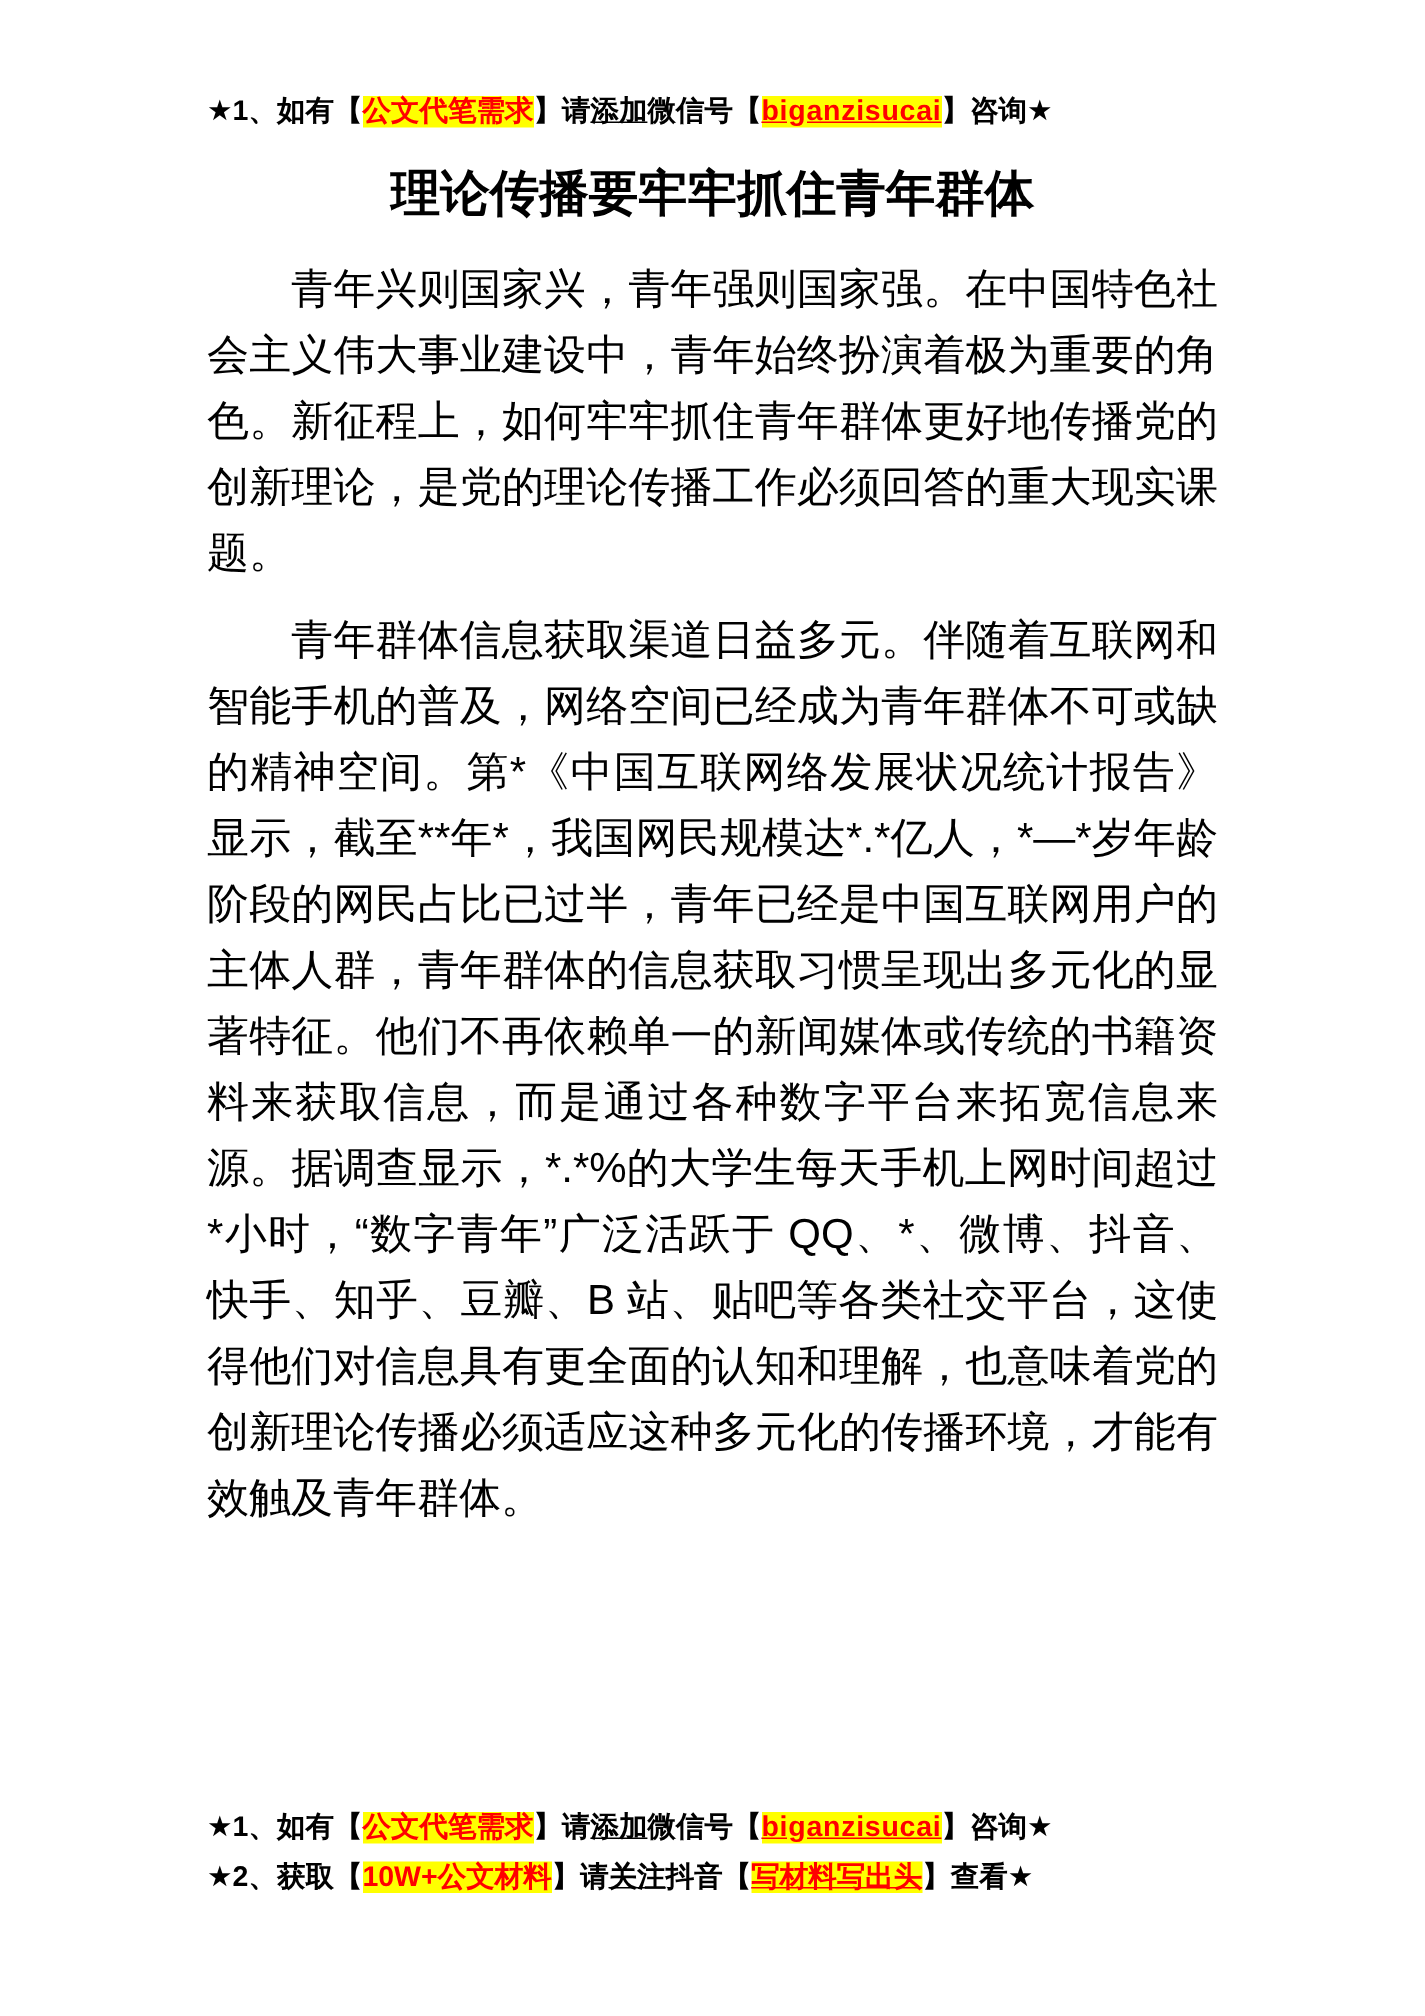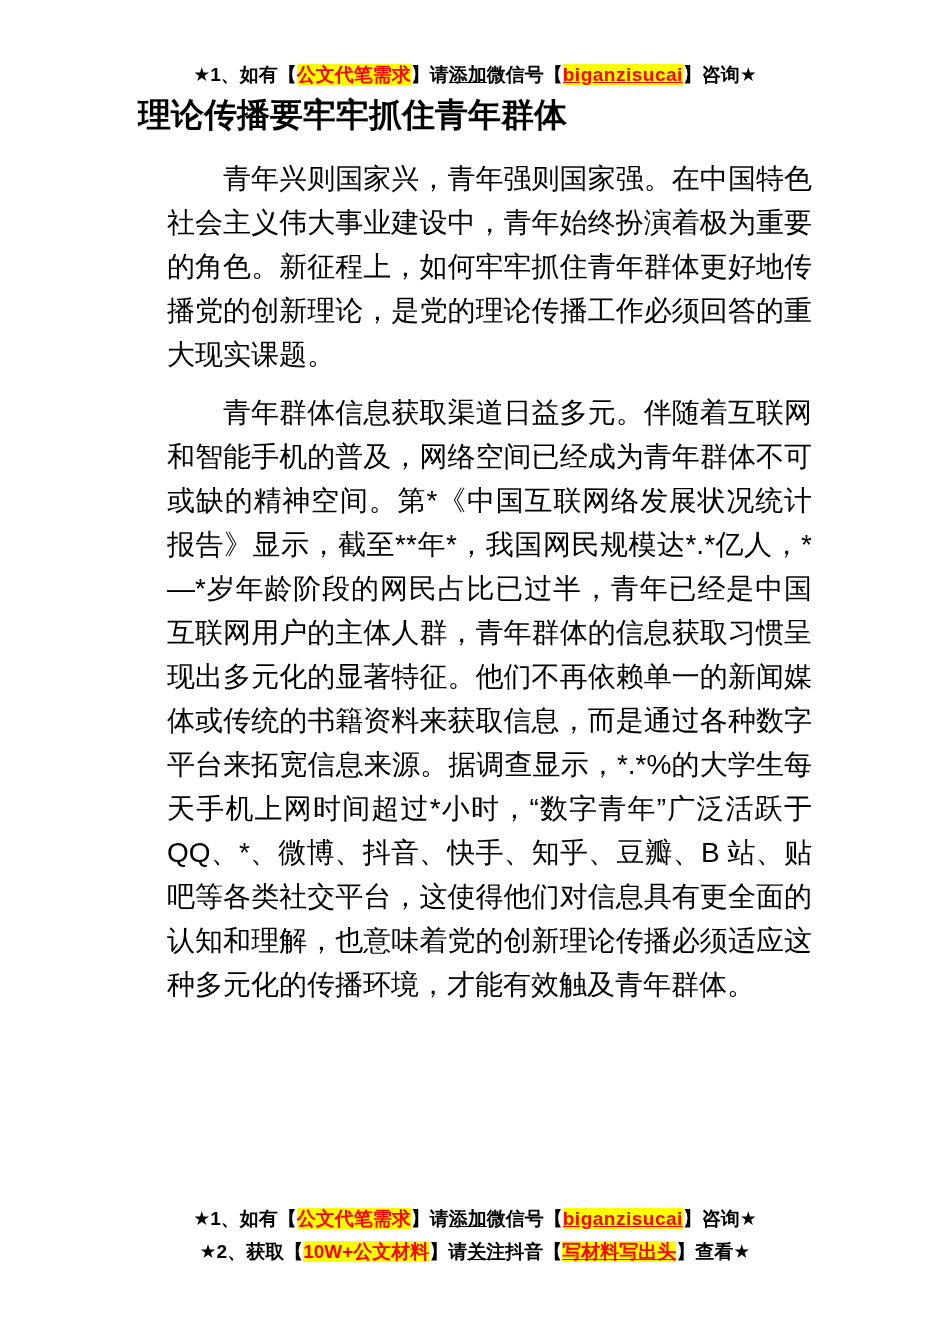--- a/index.html
+++ b/index.html
@@ -11,21 +11,21 @@
   }
   .page {
     width: 950px;
     height: 1344px;
     background: #ffffff;
     padding: 58px 138px 0 138px;
     display: flex;
     flex-direction: column;
   }
   
-  .notice { text-align: center; }
+  .notice { }
   .notice-line {
     font-size: 19px;
     line-height: 33px;
     font-weight: 700;
     white-space: nowrap;
   }
   .hl-red {
     color: #ff0000;
     background: #ffff00;
   }
@@ -35,34 +35,34 @@
     text-decoration: underline;
     font-weight: 700;
   }
   .ul-black { text-decoration: underline; }
   .latin-id { font-family: "Liberation Sans", sans-serif; letter-spacing: 0.5px; }
 
   
   .doc-title {
     font-size: 33px;
     font-weight: 700;
-    margin-top: 2px;
+    text-align: center;
+    margin-top: 16px;
     line-height: 44px;
   }
 
   
   .content { margin-top: 6px; }
   .para {
     font-size: 28px;
     line-height: 44px;
     text-indent: 2em;
     text-align: justify;
     margin-top: 14px;
     font-weight: 400;
-    margin-left: 29px;
   }
 
   .notice-footer {
     margin-top: auto;
     padding-bottom: 76px;
   }
 </style>
 </head>
 <body>
 

